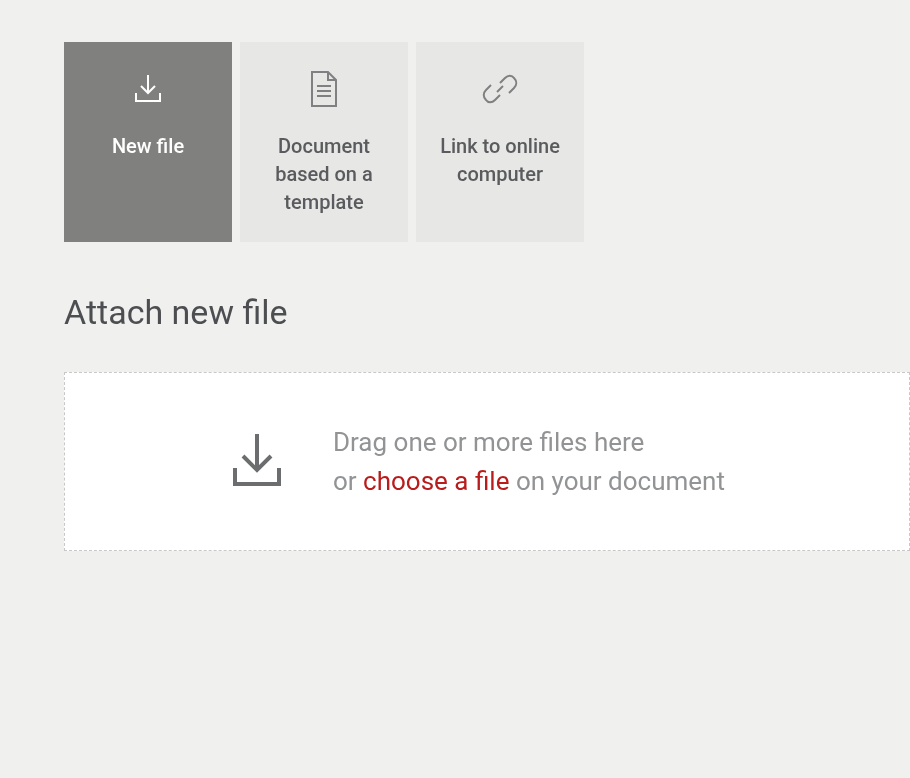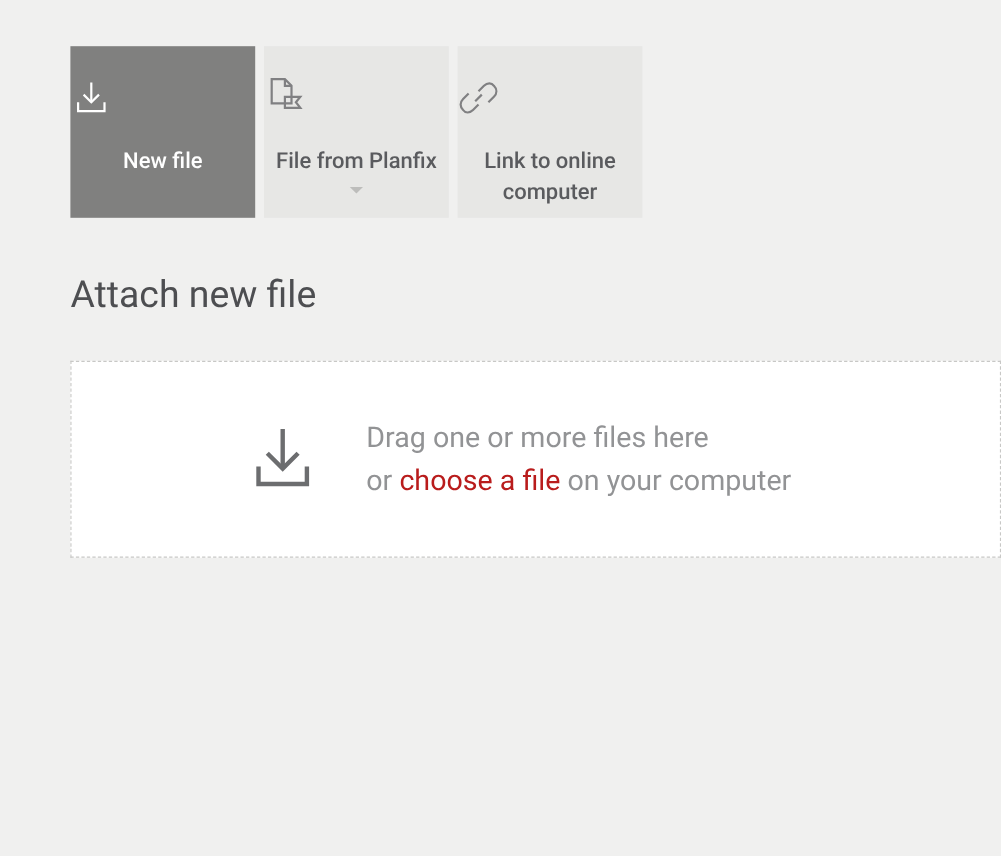--- a/index.html
+++ b/index.html
@@ -10,24 +10,25 @@
     height: 778px;
     overflow: hidden;
   }
   .tabs {
     display: flex;
     gap: 8px;
     padding: 42px 0 0 64px;
   }
   .tab {
     width: 168px;
-    height: 156px;
+    height: 200px;
     background: #e7e7e5;
     display: flex;
     flex-direction: column;
+    align-items: center;
     justify-content: flex-start;
     padding-top: 28px;
     cursor: pointer;
     position: relative;
   }
   .tab.active {
     background: #80807f;
   }
   .tab-icon {
     width: 38px;
@@ -92,36 +93,33 @@
     <div class="tab-icon">
       <svg width="36" height="36" viewBox="0 0 36 36" fill="none" stroke="#ffffff" stroke-width="2">
         <path d="M18 4 L18 22"></path>
         <path d="M11 15 L18 22 L25 15"></path>
         <path d="M6 22 L6 30 L30 30 L30 22"></path>
       </svg>
     </div>
     <div class="tab-label">New file</div>
   </div>
 
-
   <div class="tab">
     <div class="tab-icon">
-      <svg width="36" height="38" viewBox="0 0 36 38" fill="none" stroke="#808082" stroke-width="2">
-        <path d="M6 2 L18 2 L24 8 L24 24 L6 24 Z"></path>
-        <path d="M18 2 L18 8 L24 8"></path>
-        <path d="M18 18 L32 18 L28 23 L32 28 L18 28 Z"></path>
+      <svg width="32" height="38" viewBox="0 0 32 38" fill="none" stroke="#808082" stroke-width="2">
+        <path d="M4 2 L20 2 L28 10 L28 36 L4 36 Z"></path>
+        <path d="M20 2 L20 10 L28 10"></path>
+        <path d="M9 16 L23 16"></path>
+        <path d="M9 21 L23 21"></path>
+        <path d="M9 26 L23 26"></path>
       </svg>
     </div>
-    <div class="tab-label">File from Planfix</div>
-    <div class="chevron">
-      <svg width="16" height="10" viewBox="0 0 16 10">
-        <path d="M2 2 L8 8 L14 2 Z" fill="#bdbdbb"></path>
-      </svg>
-    </div>
+    <div class="tab-label">Document based on a template</div>
   </div>
+
 
   <div class="tab">
     <div class="tab-icon">
       <svg width="36" height="36" viewBox="0 0 36 36" fill="none" stroke="#808082" stroke-width="2">
         <path d="M15 21 L21 15"></path>
         <path d="M18 12 L23 7 C26 4 30 4 32 7 C35 10 35 14 32 17 L27 22"></path>
         <path d="M18 24 L13 29 C10 32 6 32 4 29 C1 26 1 22 4 19 L9 14"></path>
       </svg>
     </div>
     <div class="tab-label">Link to online computer</div>
@@ -136,16 +134,16 @@
   <div class="dropzone-icon">
     <svg width="64" height="64" viewBox="0 0 64 64" fill="none" stroke="#6c6d6f" stroke-width="4">
       <path d="M32 6 L32 42"></path>
       <path d="M18 28 L32 42 L46 28"></path>
       <path d="M10 40 L10 56 L54 56 L54 40"></path>
     </svg>
   </div>
   <div class="dropzone-text">
     <div>Drag one or more files here</div>
     <div>
-      <span>or </span><span class="link">choose a file</span><span> on your computer</span>
+      <span>or </span><span class="link">choose a file</span><span> on your document</span>
     </div>
   </div>
 </div>
 
 </body></html>

